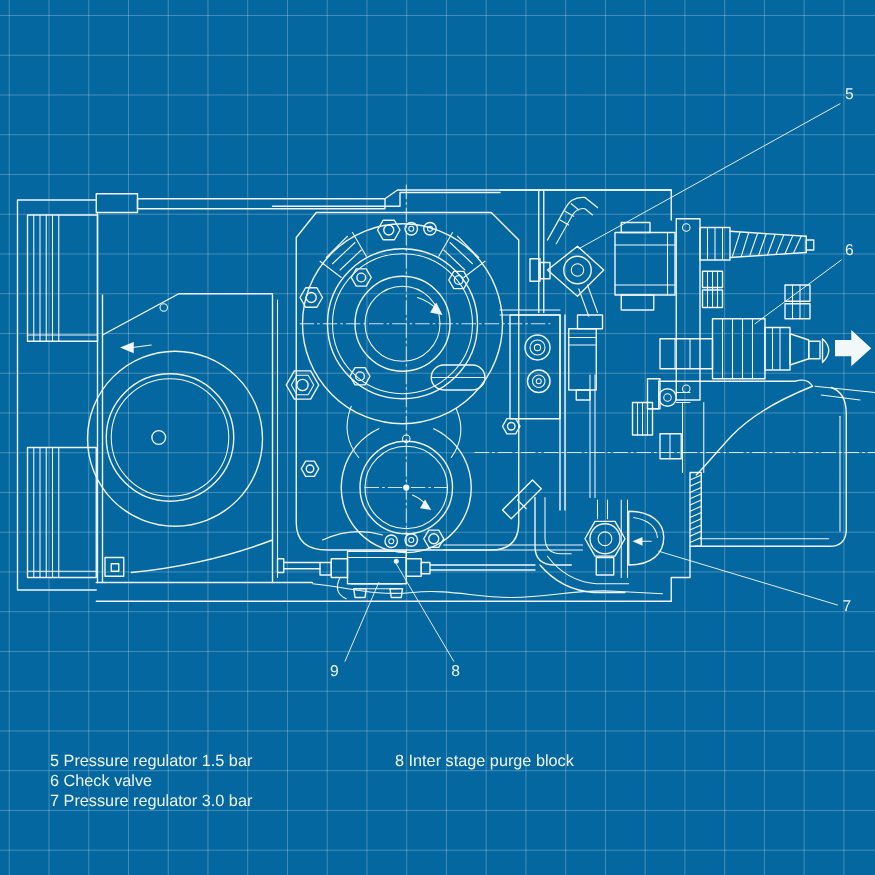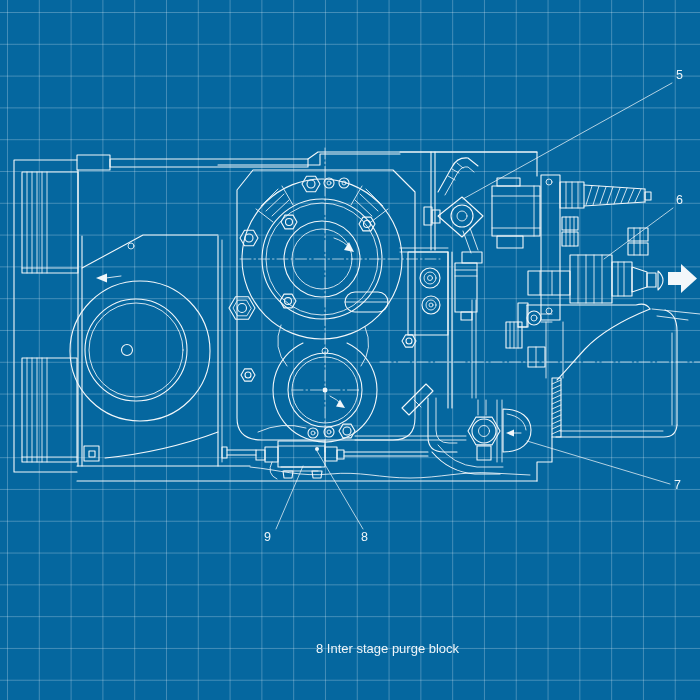--- a/index.html
+++ b/index.html
@@ -296,17 +296,22 @@
       <line class="leader" x1="276" y1="529" x2="303" y2="466"></line>
     </g>
   </svg>
 
   <div class="callout" style="left: 676px; top: 69px;">5</div>
   <div class="callout" style="left: 676px; top: 194px;">6</div>
   <div class="callout" style="left: 674px; top: 479px;">7</div>
   <div class="callout" style="left: 361px; top: 531px;">8</div>
   <div class="callout" style="left: 264px; top: 531px;">9</div>
 
-  <div class="legend-col" style="left:316px;top:601px;margin-top:40px;">
+  <div class="legend-col" style="left:40px;top:601px;">
+    <div>5 Pressure regulator 1.5 bar</div>
+    <div>6 Check valve</div>
+    <div>7 Pressure regulator 3.0 bar</div>
+  </div>
+  <div class="legend-col" style="left:316px;top:601px;">
     <div>8 Inter stage purge block</div>
   </div>
 
 </div>
 
 </body></html>

